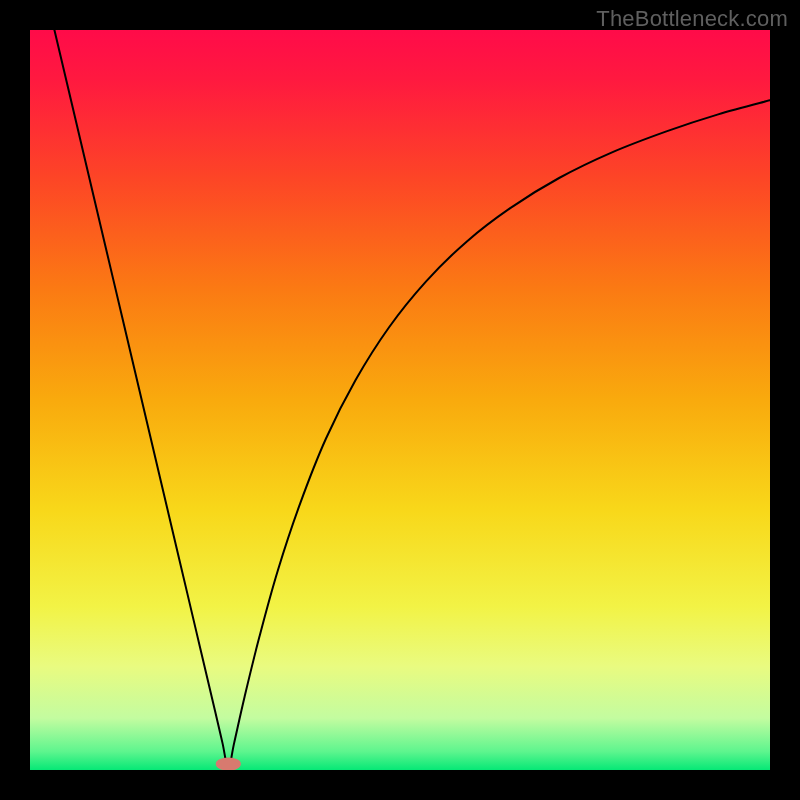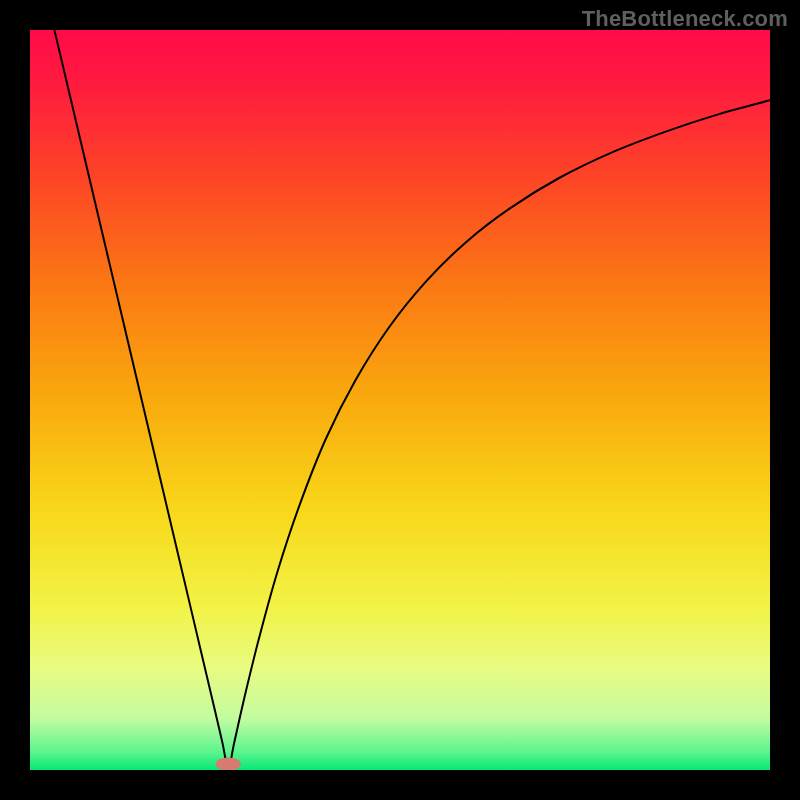--- a/index.html
+++ b/index.html
@@ -16,21 +16,21 @@
     width: 800px;
     height: 800px;
     background: #000;
   }
   .watermark {
     position: absolute;
     top: 6px;
     right: 12px;
     color: #5f5f5f;
     font-size: 22px;
-    font-weight: 700;
+    font-weight: 400;
     letter-spacing: 0.2px;
     z-index: 10;
     user-select: none;
   }
   .plot-wrap {
     position: absolute;
     
     left: 30px;
     top: 30px;
     width: 740px;

